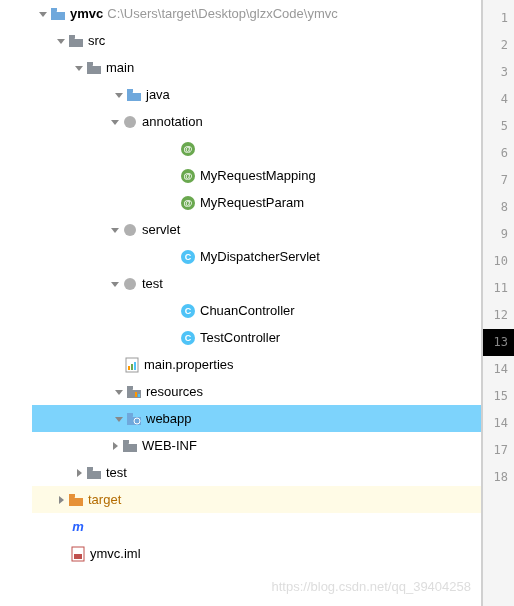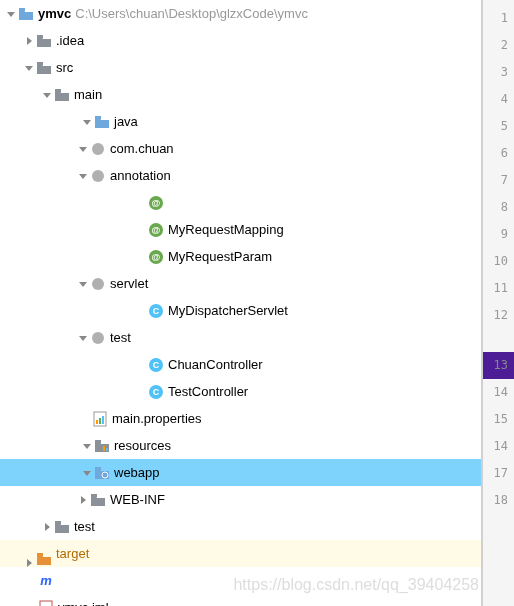--- a/index.html
+++ b/index.html
@@ -11,51 +11,51 @@
     width: 514px;
     height: 606px;
     overflow: hidden;
     display: flex;
   }
   .tree-panel {
     flex: 1;
     overflow: hidden;
     border-right: 1px solid #d0d0d0;
     position: relative;
+    margin-left: 32px;
   }
   .gutter {
     width: 32px;
     background: #f5f5f5;
     border-left: 1px solid #d0d0d0;
     font-family: Consolas, monospace;
     font-size: 12px;
     color: #999;
     text-align: right;
     padding-top: 5px;
   }
   .gutter .ln {
     height: 27px;
     line-height: 27px;
     padding-right: 6px;
   }
   .gutter .ln.hl {
-    background: #4c1d95;
+    background: #000000;
     color: #888;
-    margin-top: 23px;
   }
   .row {
     display: flex;
     align-items: center;
     height: 27px;
     line-height: 27px;
     white-space: nowrap;
     cursor: pointer;
   }
   .row.selected { background: #7dd3fc; }
-  .row.hl { background: #fffbe6; align-items: flex-end; }
+  .row.hl { background: #fffbe6; }
   .arrow {
     width: 14px;
     display: inline-flex;
     justify-content: center;
     color: #888;
     font-size: 11px;
     flex-shrink: 0;
   }
   .icon {
     width: 16px;
@@ -66,23 +66,23 @@
     margin-right: 4px;
     flex-shrink: 0;
   }
   .label { color: #000; }
   .label.bold { font-weight: bold; }
   .label.orange { color: #b36b00; }
   .path { color: #999; margin-left: 4px; }
   .watermark {
     position: absolute;
     bottom: 12px;
-    right: 2px;
+    right: 10px;
     color: #ddd;
-    font-size: 16px;
+    font-size: 13px;
     pointer-events: none;
   }
   
   .i0{padding-left:4px}.i1{padding-left:22px}.i2{padding-left:40px}.i3{padding-left:80px}
   .i4{padding-left:76px}.i5{padding-left:76px}.i7{padding-left:148px}
 </style>
 </head>
 <body>
 
 <div class="tree-panel">
@@ -93,37 +93,23 @@
           <path d="M0 2 L8 2 L4 7 Z" fill="#888"></path>
         </svg>
     </span>
     <span class="icon">
       <svg width="16" height="14" viewBox="0 0 16 14">
           <path d="M1 3h5l1 2h8v8H1z" fill="#6fa8dc"></path>
           <rect x="1" y="1" width="6" height="3" fill="#6fa8dc"></rect>
         </svg>
     </span>
     <span class="label bold">ymvc</span>
-    <span class="path">C:\Users\chuan\Desktop\glzxCode\ymvc</span>
-  </div>
-
-  <div class="row i1">
-    <span class="arrow">
-      <svg width="8" height="8" viewBox="0 0 8 8">
-          <path d="M2 0 L7 4 L2 8 Z" fill="#888"></path>
-        </svg>
-    </span>
-    <span class="icon">
-      <svg width="16" height="14" viewBox="0 0 16 14">
-          <path d="M1 3h5l1 2h8v8H1z" fill="#8a9199"></path>
-          <rect x="1" y="1" width="6" height="3" fill="#8a9199"></rect>
-        </svg>
-    </span>
-    <span class="label">.idea</span>
-  </div>
+    <span class="path">C:\Users\target\Desktop\glzxCode\ymvc</span>
+  </div>
+
 
   <div class="row i1">
     <span class="arrow">
       <svg width="8" height="8" viewBox="0 0 8 8">
           <path d="M0 2 L8 2 L4 7 Z" fill="#888"></path>
         </svg>
     </span>
     <span class="icon">
       <svg width="16" height="14" viewBox="0 0 16 14">
           <path d="M1 3h5l1 2h8v8H1z" fill="#8a9199"></path>
@@ -156,33 +142,20 @@
     </span>
     <span class="icon">
       <svg width="16" height="14" viewBox="0 0 16 14">
           <path d="M1 3h5l1 2h8v8H1z" fill="#6fa8dc"></path>
           <rect x="1" y="1" width="6" height="3" fill="#6fa8dc"></rect>
         </svg>
     </span>
     <span class="label">java</span>
   </div>
 
-  <div class="row i4">
-    <span class="arrow">
-      <svg width="8" height="8" viewBox="0 0 8 8">
-          <path d="M0 2 L8 2 L4 7 Z" fill="#888"></path>
-        </svg>
-    </span>
-    <span class="icon">
-      <svg width="14" height="14" viewBox="0 0 14 14">
-          <circle cx="7" cy="7" r="6" fill="#b0b0b0"></circle>
-        </svg>
-    </span>
-    <span class="label">com.chuan</span>
-  </div>
 
   <div class="row i5">
     <span class="arrow">
       <svg width="8" height="8" viewBox="0 0 8 8">
           <path d="M0 2 L8 2 L4 7 Z" fill="#888"></path>
         </svg>
     </span>
     <span class="icon">
       <svg width="14" height="14" viewBox="0 0 14 14">
           <circle cx="7" cy="7" r="6" fill="#b0b0b0"></circle>

